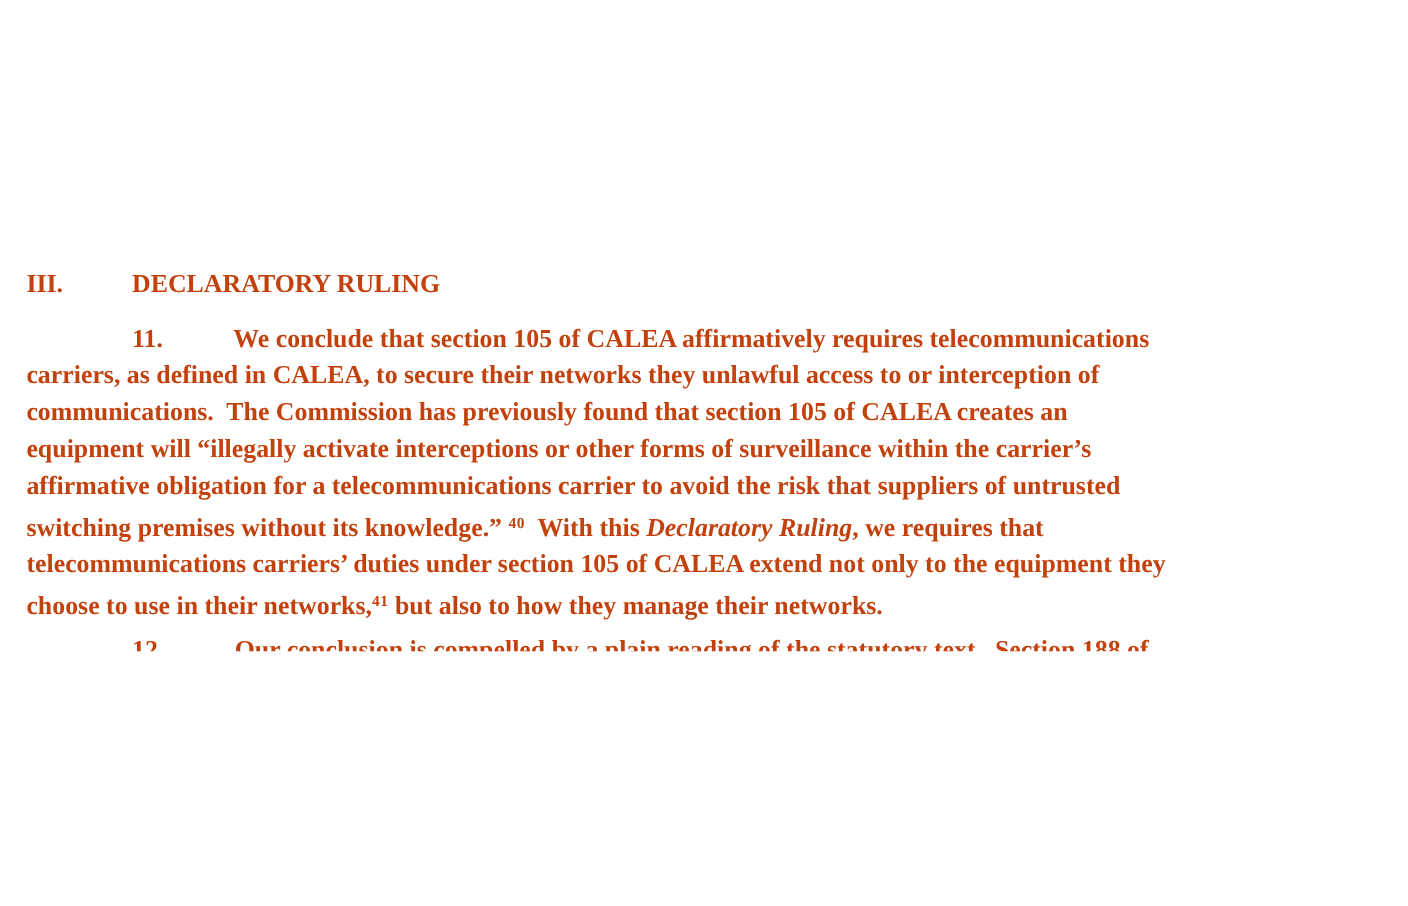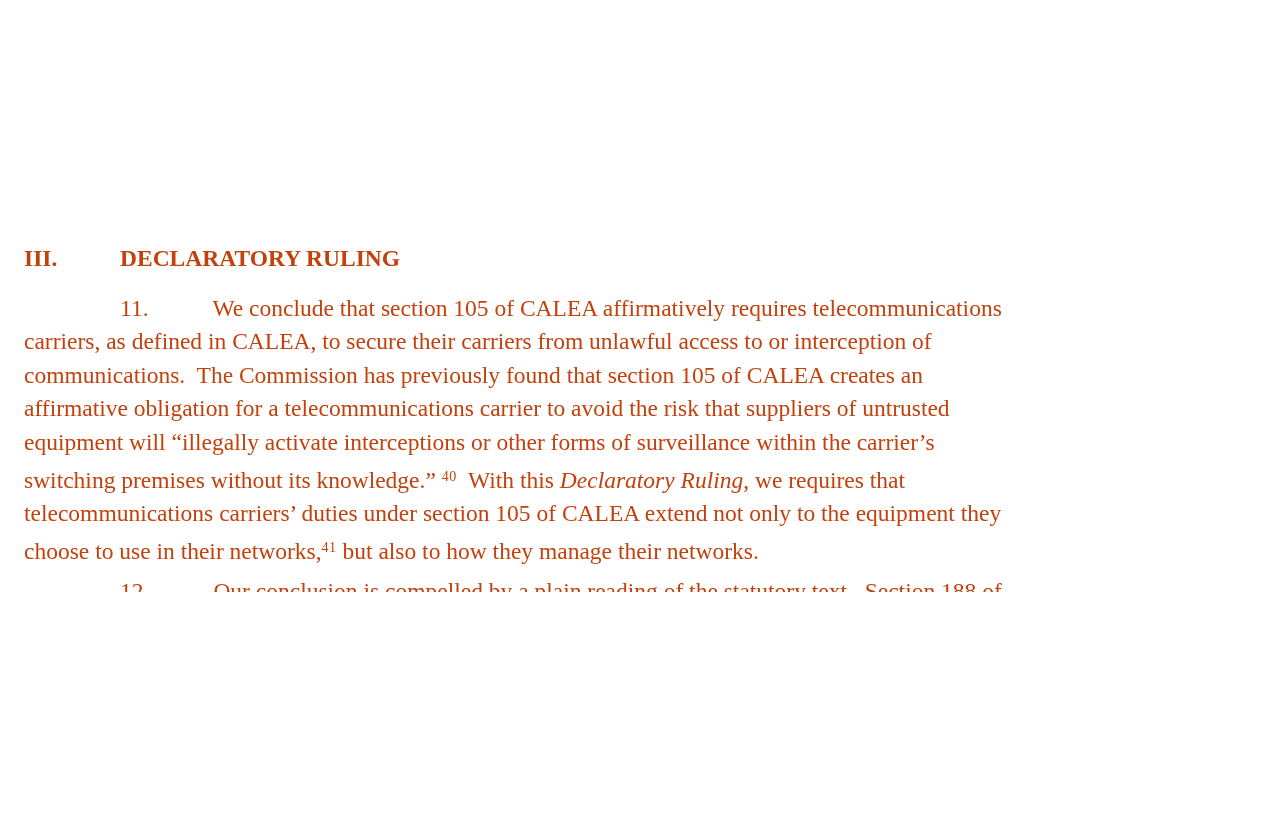--- a/index.html
+++ b/index.html
@@ -35,20 +35,21 @@
     display: inline-block;
     width: 96px;           
   }
   .para {
     margin: 0;
   }
   .line {
     font-size: 23.5px;
     line-height: 33.6px;
     white-space: pre;
+    font-weight: bold;
   }
   .s-n  { font-style: normal; }
   .s-i  { font-style: italic; }
   .s-sup {
     font-size: 14px;
     vertical-align: 7px;
     letter-spacing: 0.5px;
   }
   .s-ind { display: inline-block; width: 96px; }  
   .s-tab { display: inline-block; width: 64px; }  
@@ -61,24 +62,24 @@
 </head>
 <body>
 
 <div class="viewport">
   <div class="content">
 
     <h2 class="heading"><span class="h-num">III.</span><span class="h-title">DECLARATORY RULING</span></h2>
 
     <div class="para">
       <div class="line"><span class="s-ind"></span><span class="s-n">11.</span><span class="s-tab"></span><span class="s-n">We conclude that section 105 of CALEA affirmatively requires telecommunications</span></div>
-      <div class="line"><span class="s-n">carriers, as defined in CALEA, to secure their carriers from unlawful access to or interception of</span></div>
+      <div class="line"><span class="s-n">carriers, as defined in CALEA, to secure their networks they unlawful access to or interception of</span></div>
       <div class="line"><span class="s-n">communications.  The Commission has previously found that section 105 of CALEA creates an</span></div>
+      <div class="line"><span class="s-n">equipment will “illegally activate interceptions or other forms of surveillance within the carrier’s</span></div>
       <div class="line"><span class="s-n">affirmative obligation for a telecommunications carrier to avoid the risk that suppliers of untrusted</span></div>
-      <div class="line"><span class="s-n">equipment will “illegally activate interceptions or other forms of surveillance within the carrier’s</span></div>
       <div class="line"><span class="s-n">switching premises without its knowledge.” </span><span class="s-sup">40</span><span class="s-n">  With this </span><span class="s-i">Declaratory Ruling</span><span class="s-n">, we requires that</span></div>
       <div class="line"><span class="s-n">telecommunications carriers’ duties under section 105 of CALEA extend not only to the equipment they</span></div>
       <div class="line"><span class="s-n">choose to use in their networks,</span><span class="s-sup">41</span><span class="s-n"> but also to how they manage their networks.</span></div>
     </div>
 
     <div class="para para-partial">
       <div class="line"><span class="s-ind"></span><span class="s-n">12.</span><span class="s-tab"></span><span class="s-n">Our conclusion is compelled by a plain reading of the statutory text.  Section 188 of</span></div>
     </div>
 
   </div>

